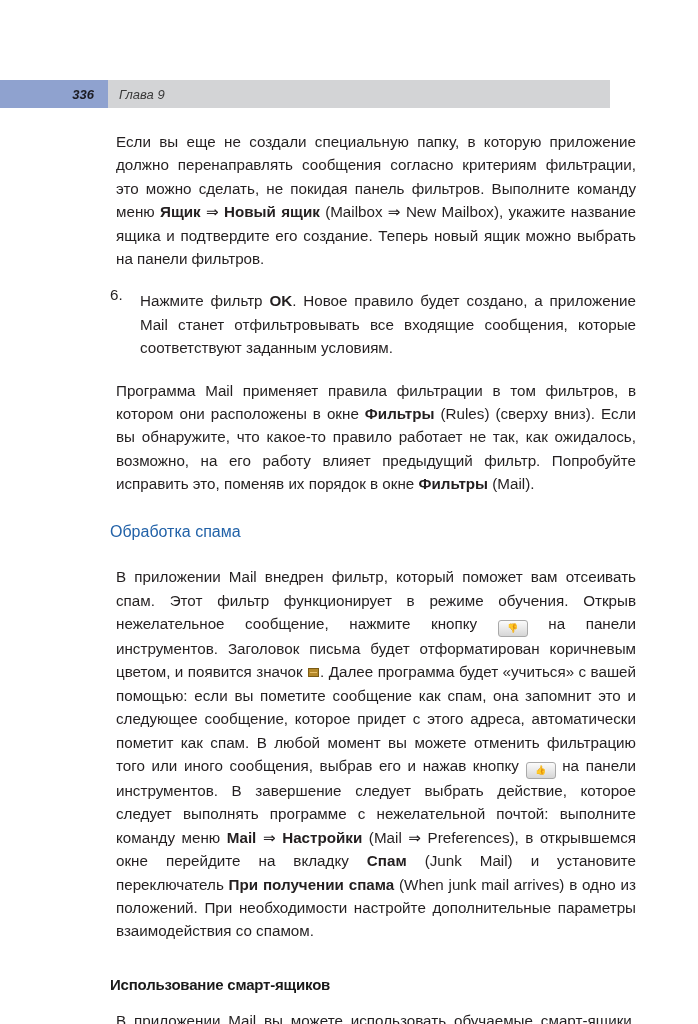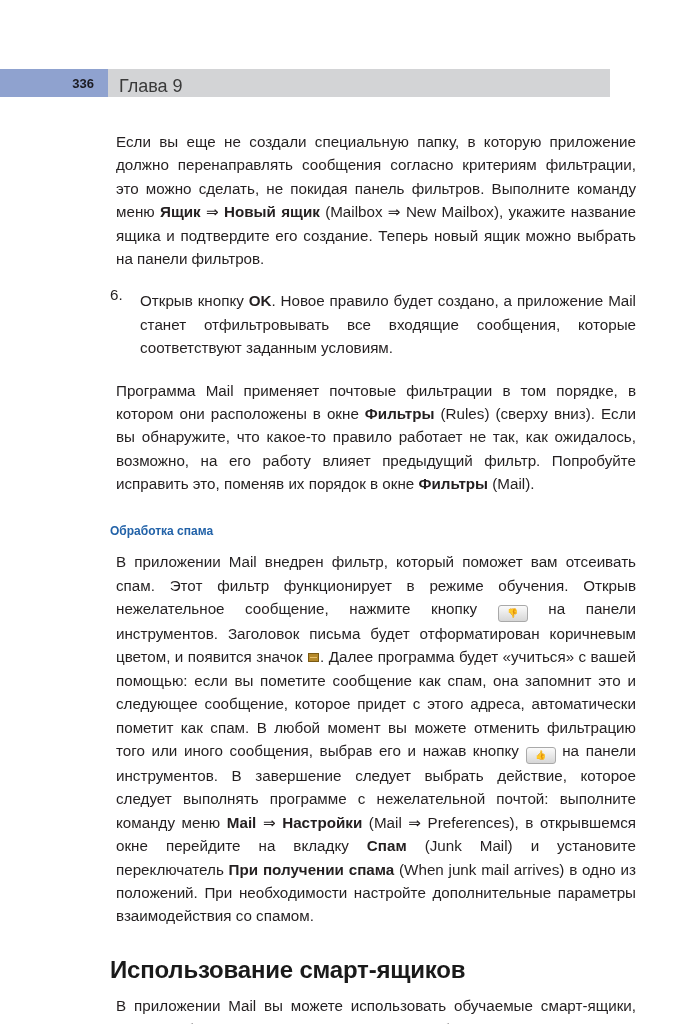--- a/index.html
+++ b/index.html
@@ -2,46 +2,46 @@
 <html><head>
 <meta charset="utf-8">
 <style>
   html, body { margin: 0; padding: 0; }
   body {
     width: 698px; height: 1024px; background: #ffffff; position: relative;
     font-family: "Liberation Sans", "DejaVu Sans", sans-serif; color: #231f20;
     overflow: hidden;
   }
   .header-bar {
-    position: absolute; left: 0; top: 69px; width: 610px; height: 28px;
-    background: #d3d4d6; display: flex; align-items: flex-end;
+    position: absolute; left: 0; top: 80px; width: 610px; height: 28px;
+    background: #d3d4d6; display: flex; align-items: center; font-style: italic;
   }
   .page-num-box {
     width: 108px; height: 28px; background: #8fa2cf;
     display: flex; align-items: center; justify-content: flex-end;
     box-sizing: border-box; padding-right: 14px;
   }
   .page-num { font-weight: bold; font-size: 13px; color: #1b1b22; }
-  .chapter { margin-left: 11px; font-size: 18px; color: #3a3a3a; }
+  .chapter { margin-left: 11px; font-size: 13px; color: #3a3a3a; }
   .content {
     position: absolute; left: 110px; top: 124px; width: 532px;
     font-size: 15.2px; line-height: 23.4px; text-align: justify;
   }
   p { margin: 6px; }
   .para { margin-bottom: 13px; }
   .list-item { display: flex; margin-bottom: 13px; }
   .list-num { width: 24px; flex: none; }
   .list-text { flex: 1; text-align: justify; }
   b { font-weight: bold; }
   .subhead {
-    color: #2262a8; font-weight: bold; font-size: 12px;
-    margin-top: 24px; margin-bottom: 7px;
+    color: #2262a8; font-weight: normal; font-size: 16px;
+    margin-top: 24px; margin-bottom: 22px;
   }
   .section-title {
-    font-weight: bold; font-size: 24px; color: #1a1a1a;
+    font-weight: bold; font-size: 15px; color: #1a1a1a;
     margin-top: 30px; margin-bottom: 13px; letter-spacing: -0.2px;
   }
   .inline-btn {
     display: inline-flex; align-items: center; justify-content: center;
     width: 28px; height: 15px; vertical-align: -2px;
     border: 1px solid #a9a9a9; border-radius: 3px;
     background: linear-gradient(#fbfbfb, #d6d6d6);
     font-size: 9px; line-height: 1; color: #555;
   }
   .junk-icon {
@@ -62,24 +62,24 @@
   </div>
   <span class="chapter">Глава 9</span>
 </div>
 
 <div class="content">
 
   <p class="para"><span>Если вы еще не создали специальную папку, в которую приложение должно перенаправлять сообщения согласно критериям фильтрации, это можно сделать, не покидая панель фильтров. Выполните команду меню </span><b>Ящик</b><span> ⇒ </span><b>Новый ящик</b><span> (Mailbox ⇒ New Mailbox), укажите название ящика и подтвердите его создание. Теперь новый ящик можно выбрать на панели фильтров.</span></p>
 
   <div class="list-item">
     <span class="list-num">6.</span>
-    <p class="list-text"><span>Открыв кнопку </span><b>OK</b><span>. Новое правило будет создано, а приложение Mail станет отфильтровывать все входящие сообщения, которые соответствуют заданным условиям.</span></p>
+    <p class="list-text"><span>Нажмите фильтр </span><b>OK</b><span>. Новое правило будет создано, а приложение Mail станет отфильтровывать все входящие сообщения, которые соответствуют заданным условиям.</span></p>
   </div>
 
-  <p class="para"><span>Программа Mail применяет почтовые фильтрации в том порядке, в котором они расположены в окне </span><b>Фильтры</b><span> (Rules) (сверху вниз). Если вы обнаружите, что какое-то правило работает не так, как ожидалось, возможно, на его работу влияет предыдущий фильтр. Попробуйте исправить это, поменяв их порядок в окне </span><b>Фильтры</b><span> (Mail).</span></p>
+  <p class="para"><span>Программа Mail применяет правила фильтрации в том фильтров, в котором они расположены в окне </span><b>Фильтры</b><span> (Rules) (сверху вниз). Если вы обнаружите, что какое-то правило работает не так, как ожидалось, возможно, на его работу влияет предыдущий фильтр. Попробуйте исправить это, поменяв их порядок в окне </span><b>Фильтры</b><span> (Mail).</span></p>
 
   <div class="subhead">Обработка спама</div>
 
   <p class="para"><span>В приложении Mail внедрен фильтр, который поможет вам отсеивать спам. Этот фильтр функционирует в режиме обучения. Открыв нежелательное сообщение, нажмите кнопку </span><span class="inline-btn">
         <span>👎</span>
       </span><span> на панели инструментов. Заголовок письма будет отформатирован коричневым цветом, и появится значок </span><span class="junk-icon"></span><span>. Далее программа будет «учиться» с вашей помощью: если вы пометите сообщение как спам, она запомнит это и следующее сообщение, которое придет с этого адреса, автоматически пометит как спам. В любой момент вы можете отменить фильтрацию того или иного сообщения, выбрав его и нажав кнопку </span><span class="inline-btn">
         <span>👍</span>
       </span><span> на панели инструментов. В завершение следует выбрать действие, которое следует выполнять программе с нежелательной почтой: выполните команду меню </span><b>Mail</b><span> ⇒ </span><b>Настройки</b><span> (Mail ⇒ Preferences), в открывшемся окне перейдите на вкладку </span><b>Спам</b><span> (Junk Mail) и установите переключатель </span><b>При получении спама</b><span> (When junk mail arrives) в одно из положений. При необходимости настройте дополнительные параметры взаимодействия со спамом.</span></p>
 
   <div class="section-title">Использование смарт-ящиков</div>

